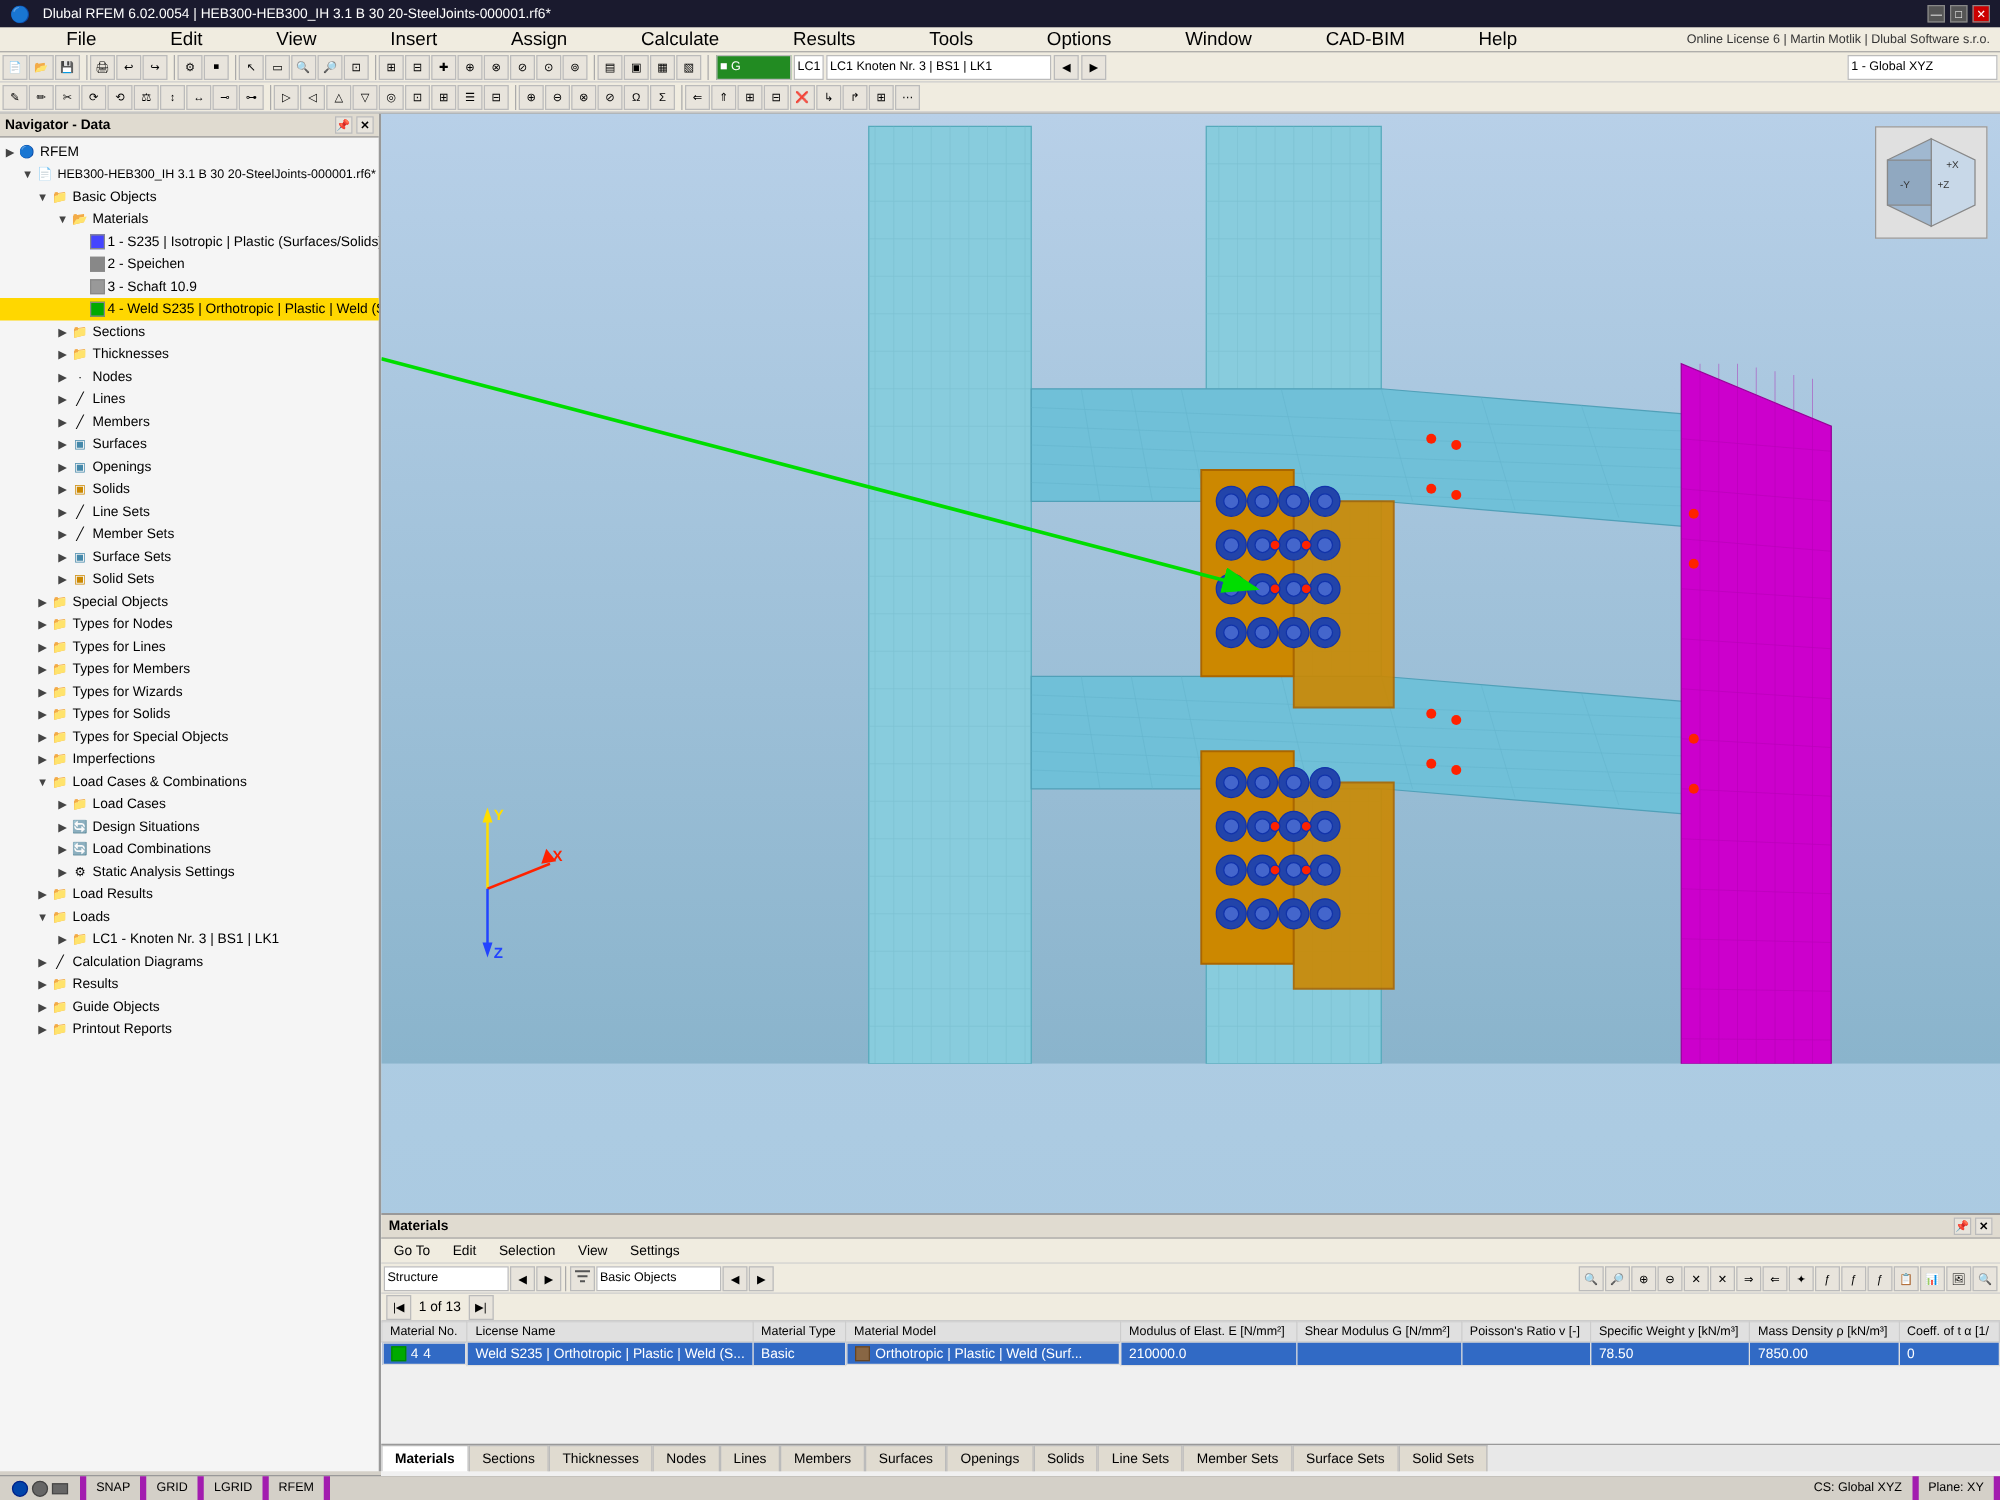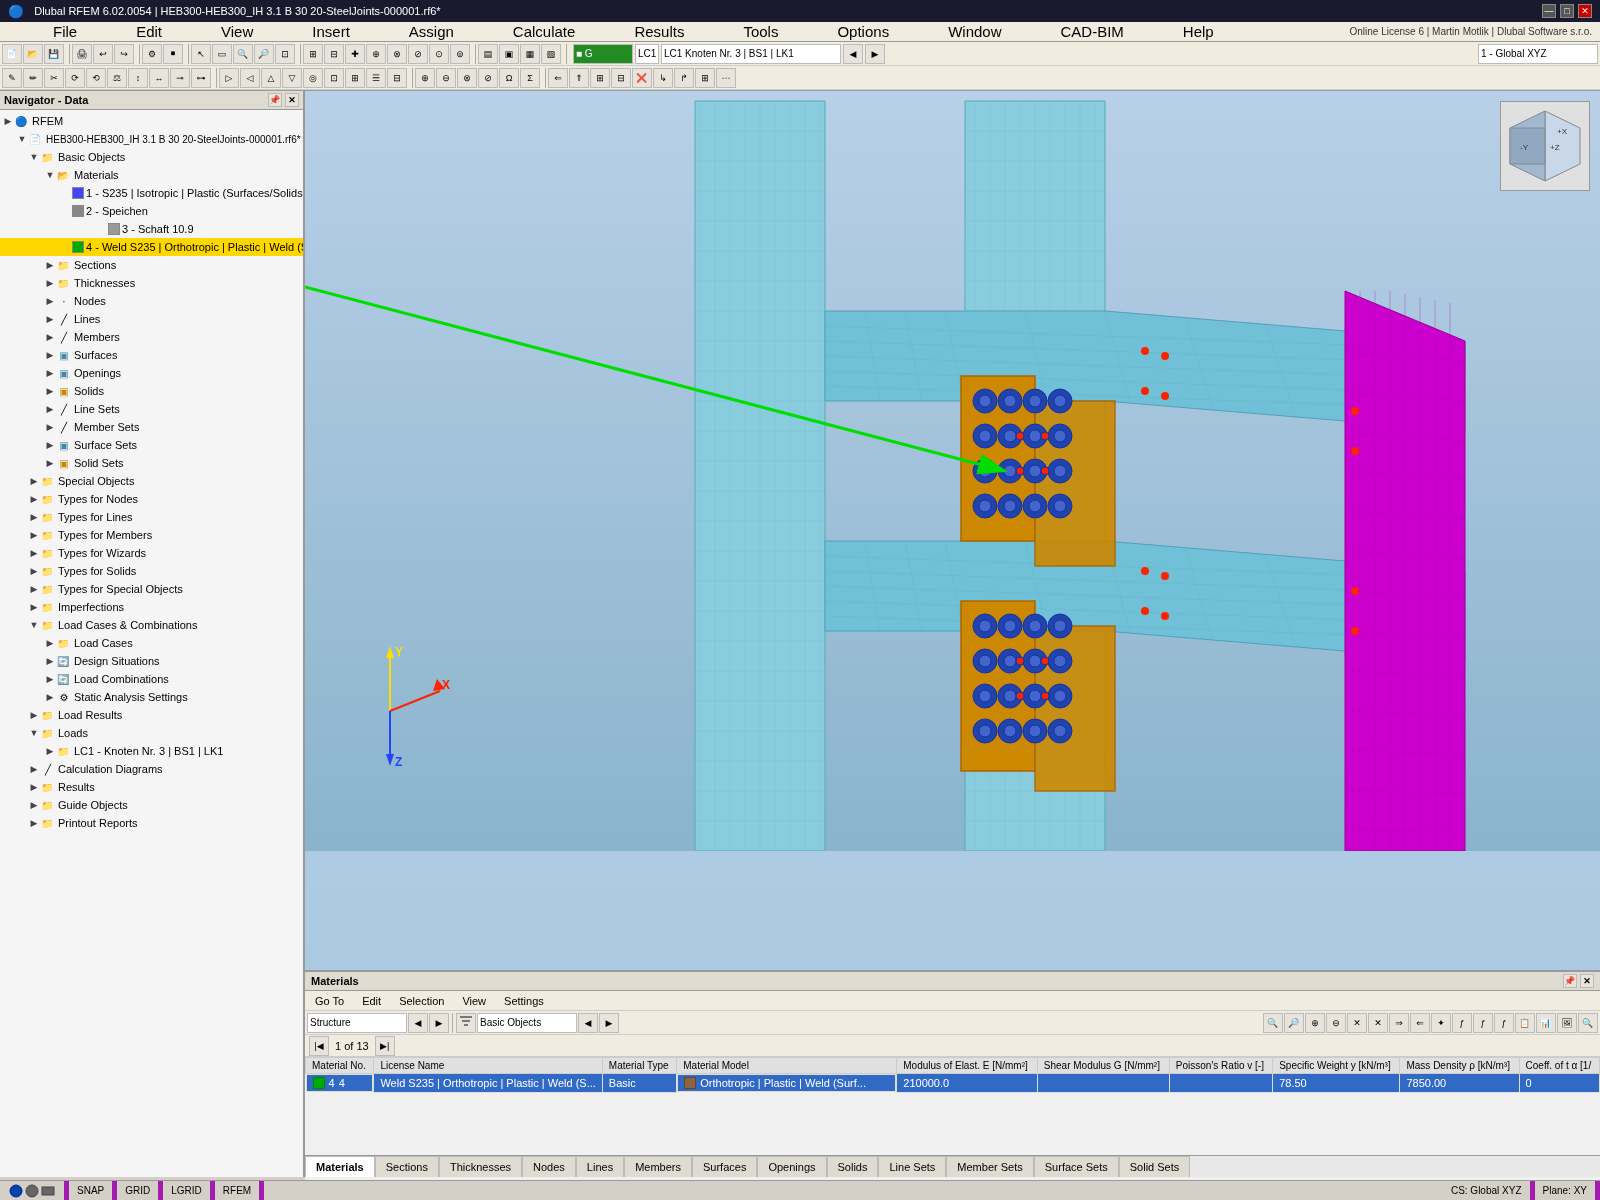--- a/index.html
+++ b/index.html
@@ -435,21 +435,21 @@
         <span class="swatch" style="background:#4444ff;"></span>
         <span class="tree-label">1 - S235 | Isotropic | Plastic (Surfaces/Solids)</span>
       </div>
 
       <div class="tree-item" style="padding-left:60px;">
         <span class="tree-toggle" style="visibility:hidden;">▶</span>
         <span class="swatch" style="background:#888888;"></span>
         <span class="tree-label">2 - Speichen</span>
       </div>
 
-      <div class="tree-item" style="padding-left:96px;text-align:right;">
+      <div class="tree-item" style="padding-left:60px;text-align:right;">
         <span class="tree-toggle" style="visibility:hidden;">▶</span>
         <span class="swatch" style="background:#999999;"></span>
         <span class="tree-label">3 - Schaft 10.9</span>
       </div>
 
       <div class="tree-item" style="padding-left:60px; background:#ffd700;">
         <span class="tree-toggle" style="visibility:hidden;">▶</span>
         <span class="swatch" style="background:#00aa00;"></span>
         <span class="tree-label">4 - Weld S235 | Orthotropic | Plastic | Weld (Surfaces)</span>
       </div>

